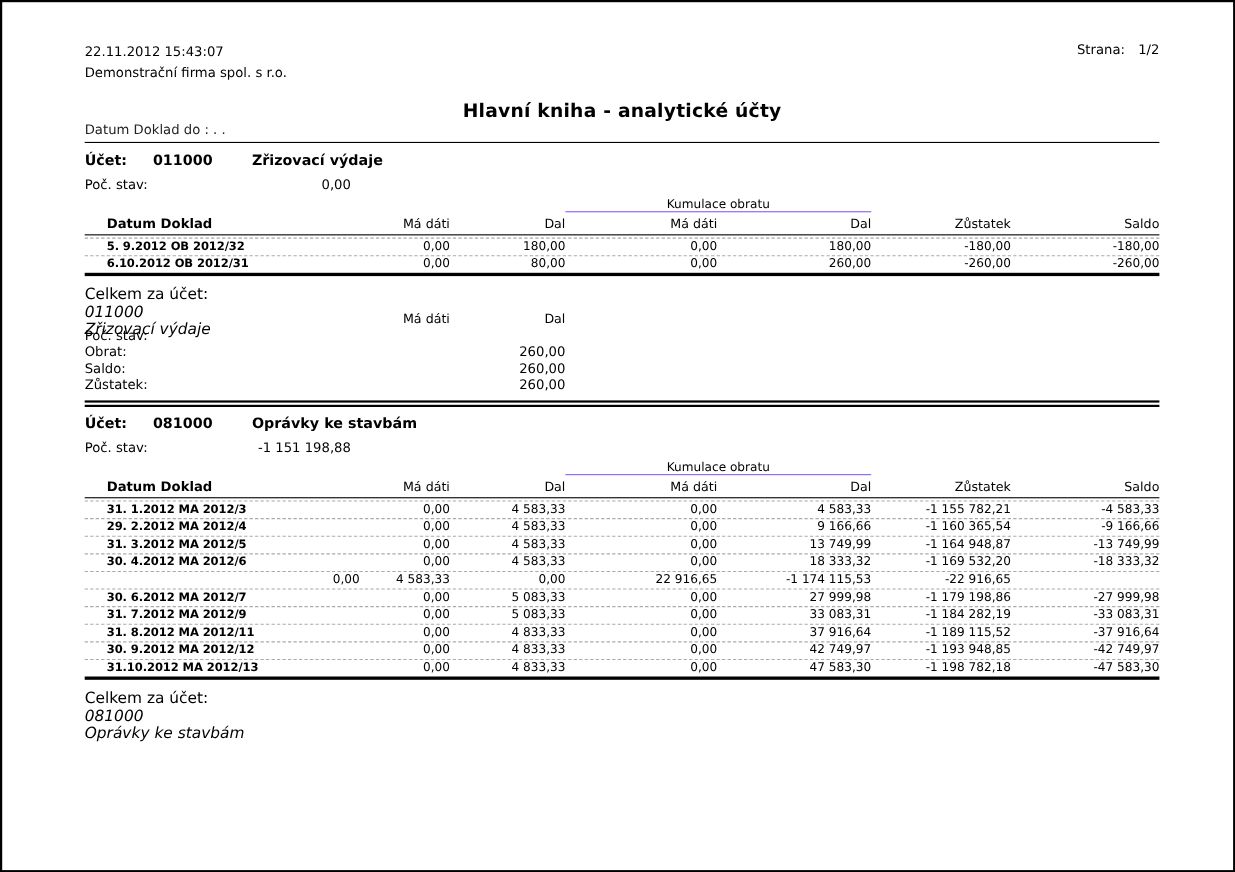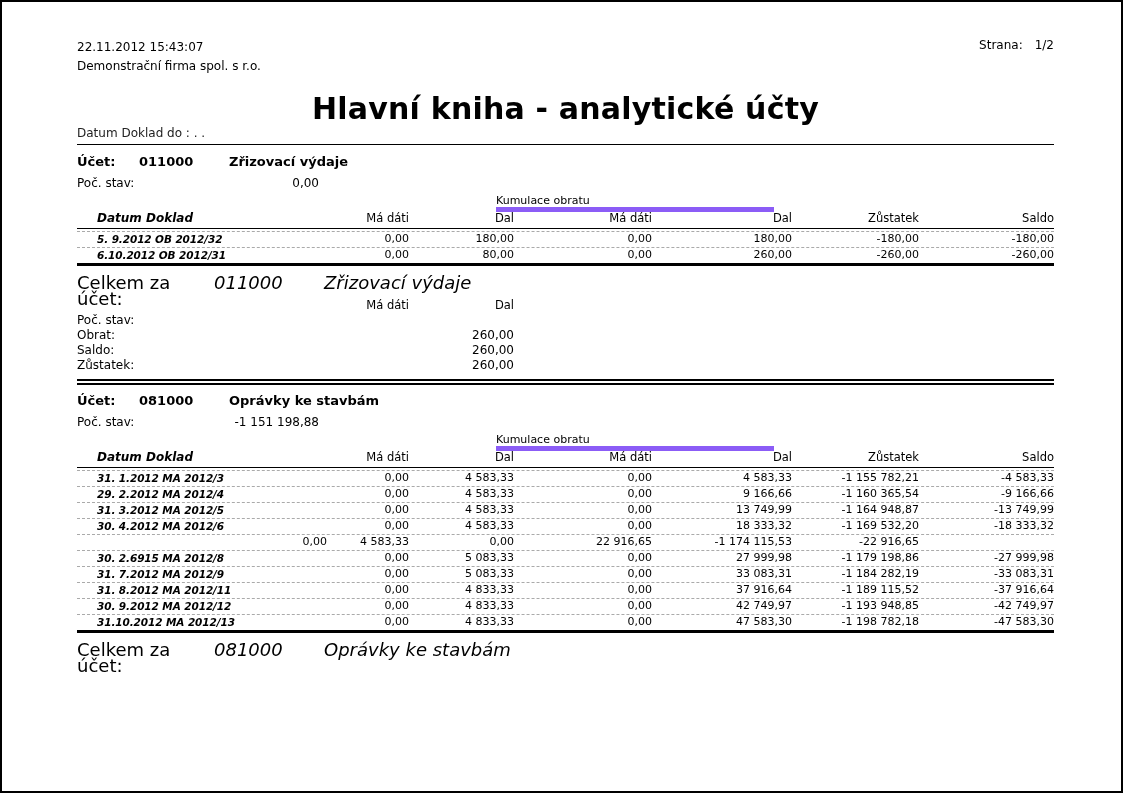--- a/index.html
+++ b/index.html
@@ -15,53 +15,53 @@
     overflow:hidden;
   }
   .content{width:977px;}
 
   
   .rpt-header{display:flex;justify-content:space-between;align-items:flex-start;}
   .hdr-left{font-size:12px;line-height:19px;}
   .hdr-right{font-size:12px;}
   .hdr-right .gap{display:inline-block;width:12px;}
 
-  .title{ text-align:center;font-size:30px;font-weight:bold;margin-top:15px;letter-spacing:0.2px;}
+  .title{ text-align:center;font-size:17px;font-weight:bold;margin-top:15px;letter-spacing:0.2px;}
   .subtitle{text-align:center;font-size:12px;line-height:15px;margin-top:8px;}
   .subtitle2{text-align:left;font-size:12px;line-height:15px;color:#222;}
   .top-rule{border-bottom:1px solid #000;margin-top:3px;}
 
   
   .acct-row{display:flex;margin-top:9px;font-size:13px;font-weight:bold;height:16px;line-height:16px;}
   .acct-label{width:62px;}
   .acct-number{width:90px;}
   .poc-row{display:flex;margin-top:6px;font-size:12px;height:15px;line-height:15px;}
   .poc-label{width:130px;}
   .poc-value{width:112px;text-align:right;}
 
   
   .ltable{--cols:250px 82px 105px 138px 140px 127px 135px;margin-top:3px;}
   .kumulace-row{position:relative;height:15px;}
   .kumulace{
-    position:absolute;left:419px;width:278px;
-    text-align:left;font-size:11px;line-height:13px;
-    border-bottom:5px solid #8b5cf6;
+    position:absolute;left:437px;width:278px;
+    text-align:center;font-size:11px;line-height:13px;
+    border-bottom:1px solid #8b5cf6;
   }
   .thead,.trow{display:grid;grid-template-columns:var(--cols);}
   .thead{border-bottom:1px solid #000;padding:2px 0 3px 0;font-size:11.5px;line-height:14px;}
   .thead .c0{font-weight:bold;font-size:12px;}
   .cell{white-space:nowrap;overflow:hidden;}
-  .c0{text-align:left;padding-left:20px;font-style:italic;}
+  .c0{text-align:left;padding-left:20px;}
   .c1,.c2,.c3,.c4,.c5,.c6{text-align:right;}
   .tbody{padding-top:2px;border-bottom:3px solid #000;}
   .trow{border-top:1px dashed #aaa;height:15px;line-height:14px;font-size:11px;}
   .trow .c0{font-weight:bold;font-size:10.5px;letter-spacing:-0.1px;}
 
   
-  .celkem-row{display:flex;margin-top:9px;font-size:18px;height:16px;line-height:16px;}
+  .celkem-row{display:flex;margin-top:9px;font-size:14px;height:16px;line-height:16px;flex-direction:column;}
   .celkem-label{width:137px;}
   .celkem-account{width:110px;font-style:italic;}
   .celkem-name{font-style:italic;}
   .sum-head{display:flex;margin-top:7px;font-size:11.5px;height:15px;line-height:15px;}
   .sum-spacer{width:150px;}
   .sum-h1{width:182px;text-align:right;}
   .sum-h2{width:105px;text-align:right;}
   .sum-row{display:flex;font-size:12px;height:15px;line-height:15px;}
   .sum-label{width:150px;}
   .sum-v1{width:182px;text-align:right;}
@@ -232,21 +232,21 @@
             </div>
             <div class="trow">
               <span class="cell c1">0,00</span>
               <span class="cell c2">4 583,33</span>
               <span class="cell c3">0,00</span>
               <span class="cell c4">22 916,65</span>
               <span class="cell c5">-1 174 115,53</span>
               <span class="cell c6">-22 916,65</span>
             </div>
             <div class="trow">
-              <span class="cell c0">30. 2.6915 MA 2012/8</span>
+              <span class="cell c0">30. 6.2012 MA 2012/7</span>
               <span class="cell c1">0,00</span>
               <span class="cell c2">5 083,33</span>
               <span class="cell c3">0,00</span>
               <span class="cell c4">27 999,98</span>
               <span class="cell c5">-1 179 198,86</span>
               <span class="cell c6">-27 999,98</span>
             </div>
             <div class="trow">
               <span class="cell c0">31. 7.2012 MA 2012/9</span>
               <span class="cell c1">0,00</span>

